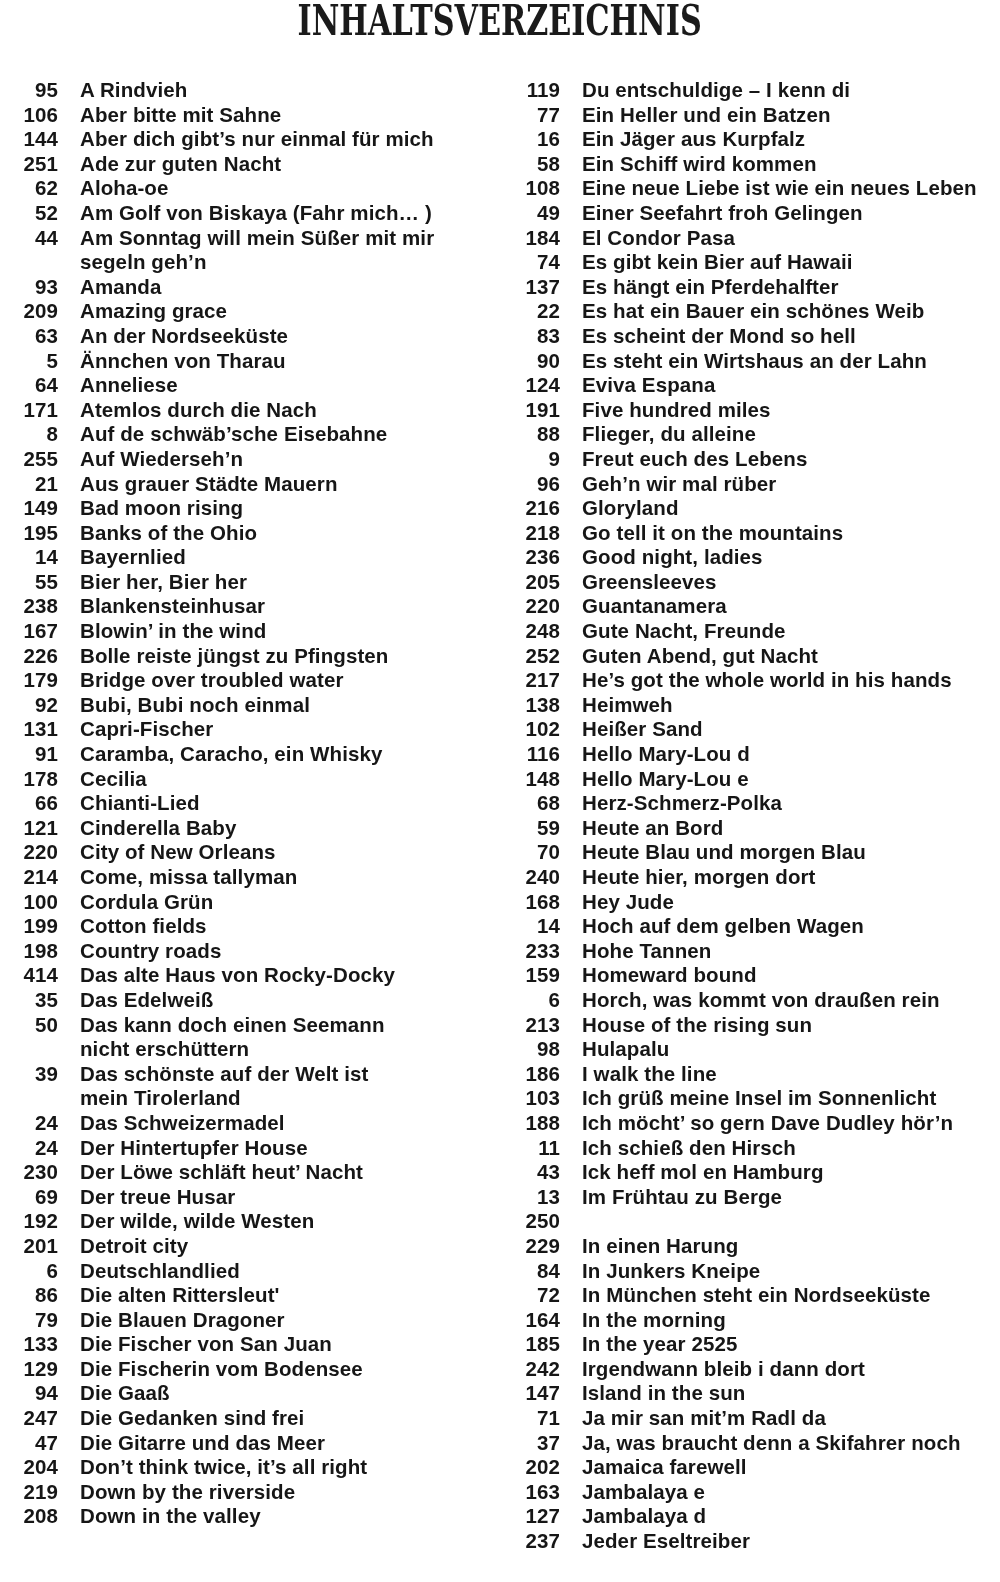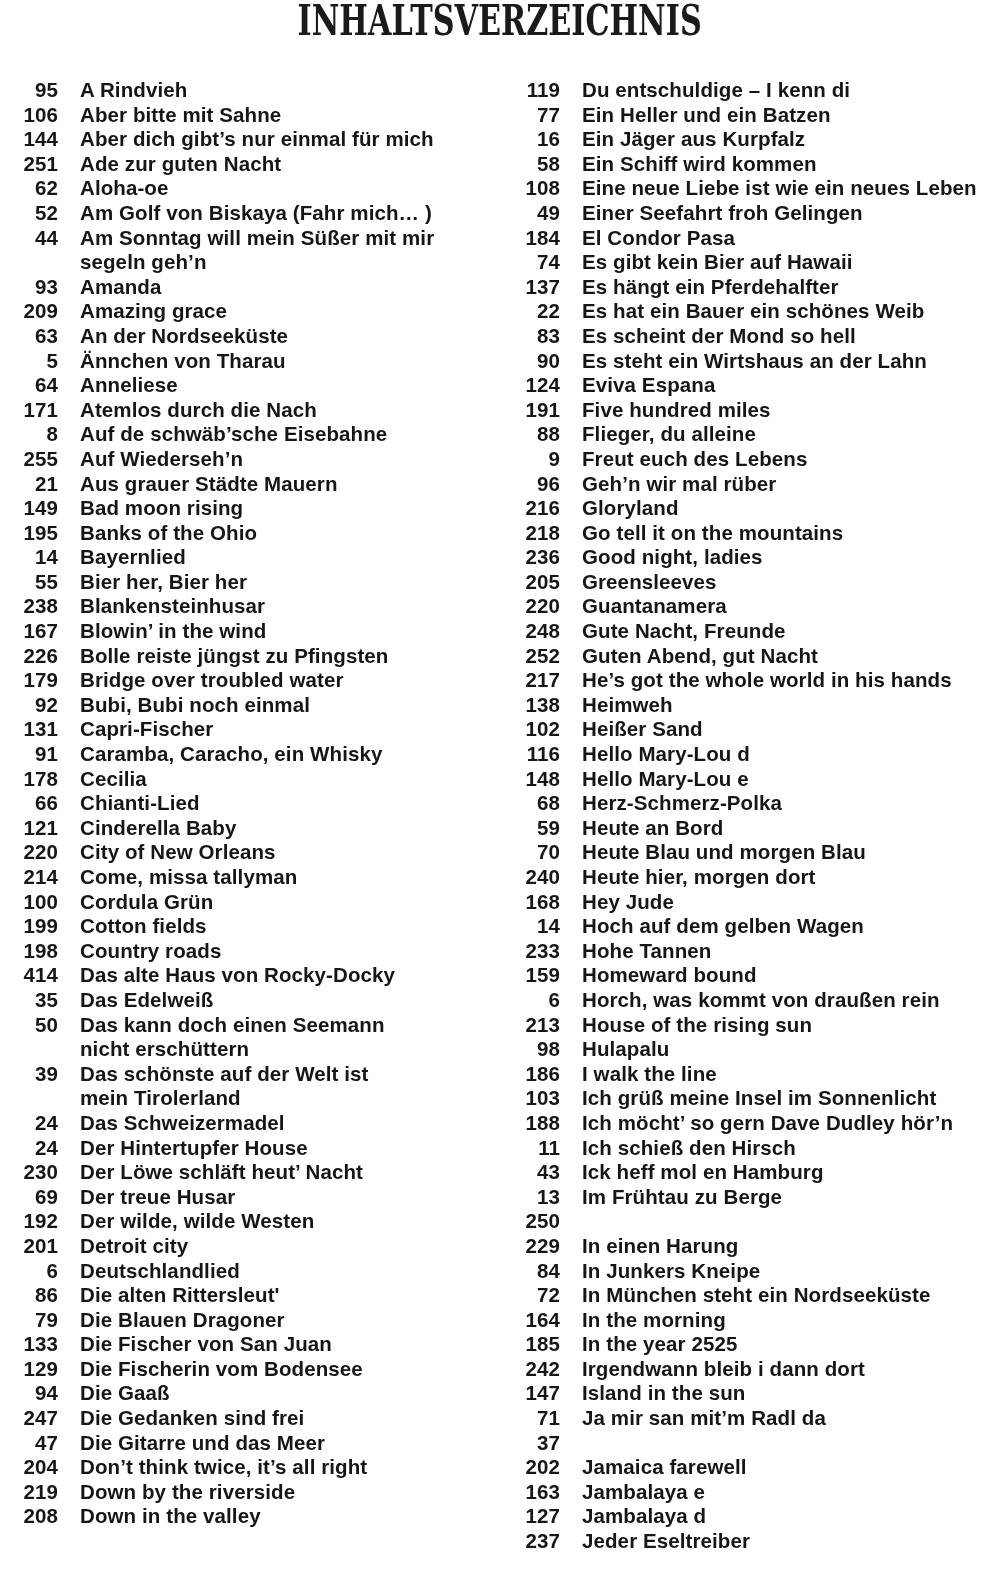--- a/index.html
+++ b/index.html
@@ -518,20 +518,21 @@
         <div class="entry">
           <span class="num">147</span>
           <span class="song">Island in the sun</span>
         </div>
         <div class="entry">
           <span class="num">71</span>
           <span class="song">Ja mir san mit’m Radl da</span>
         </div>
         <div class="entry">
           <span class="num">37</span>
+          <span class="song">Ja, was braucht denn a Skifahrer noch</span>
         </div>
         <div class="entry">
           <span class="num">202</span>
           <span class="song">Jamaica farewell</span>
         </div>
         <div class="entry">
           <span class="num">163</span>
           <span class="song">Jambalaya e</span>
         </div>
         <div class="entry">

